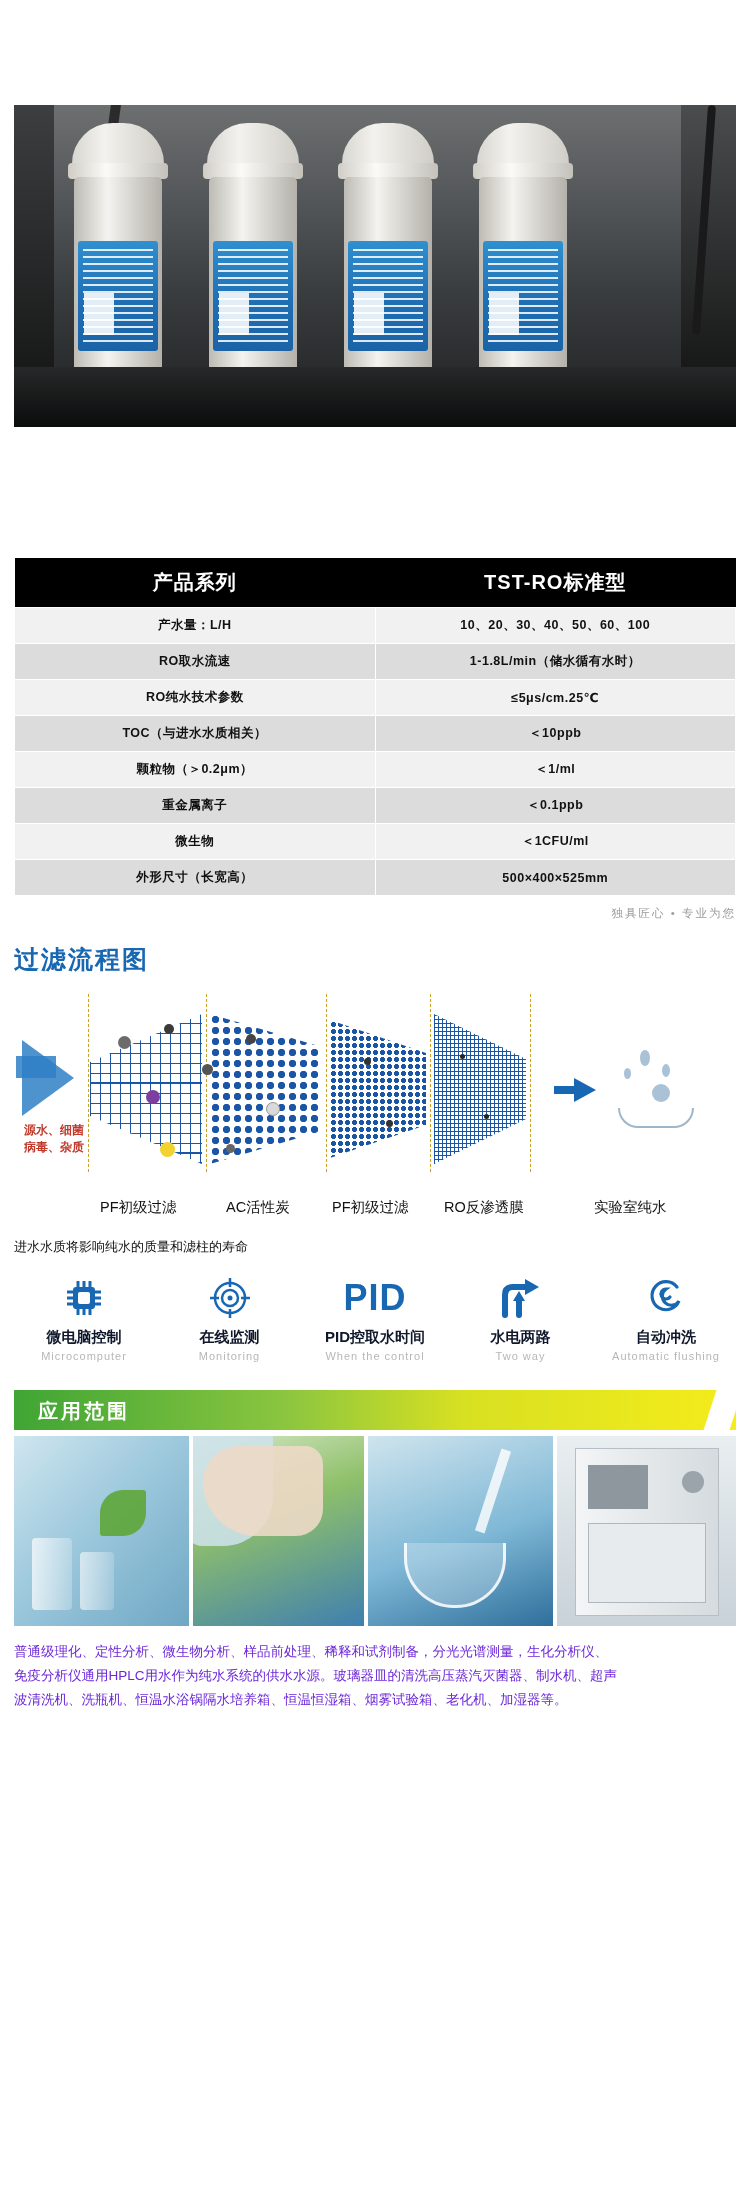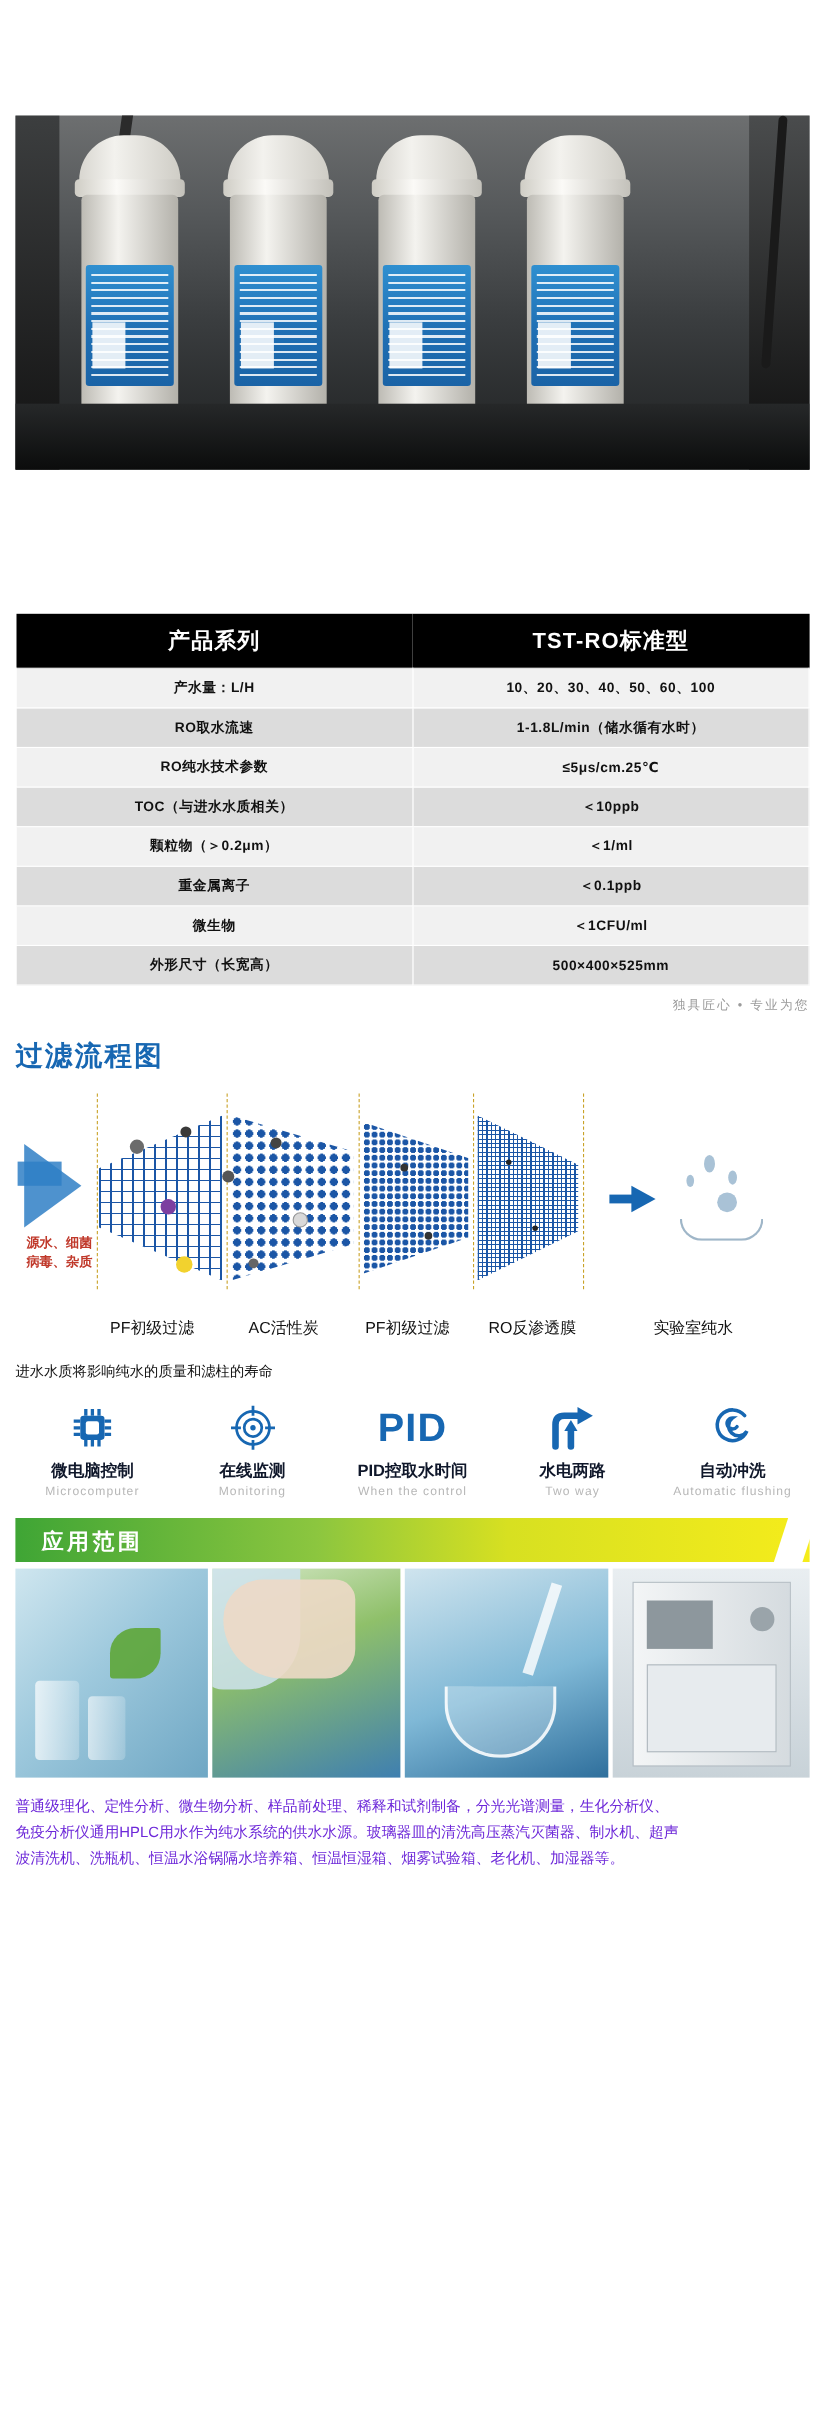--- a/index.html
+++ b/index.html
@@ -67,21 +67,21 @@
 
   
   .features{width:722px;margin:18px auto 0;display:flex;justify-content:space-between;align-items:flex-start;}
   .feature{width:140px;text-align:center;color:#1767b2;}
   .feature .ic{height:48px;display:flex;align-items:center;justify-content:center;}
   .feature .t1{font-size:15px;font-weight:bold;margin-top:6px;color:#0f172a;}
   .feature .t2{font-size:11px;color:#b7b7b7;letter-spacing:1px;margin-top:3px;}
   .pid{font-size:36px;font-weight:bold;color:#1767b2;letter-spacing:1px;line-height:46px;}
 
   
-  .app-banner{width:722px;height:40px;margin:18px auto 0;position:relative;
+  .app-banner{width:722px;height:40px;margin:28px auto 0;position:relative;
       background:linear-gradient(90deg,#3fa535 0%,#8cc63f 38%,#d7e021 62%,#f5ec1b 100%);}
   .app-banner .txt{position:absolute;left:24px;top:8px;color:#fff;font-size:20px;font-weight:bold;letter-spacing:3px;}
   .app-banner .chev{position:absolute;right:0;top:0;width:26px;height:100%;background:#fff;transform:skewX(-18deg);}
 
   .app-imgs{width:722px;margin:6px auto 0;display:flex;gap:4px;}
   .app-imgs .cell{height:190px;position:relative;overflow:hidden;}
   .cell.c1{width:176px;background:linear-gradient(135deg,#cfe6ef,#9ec9dd 45%,#6fa7c4);}
   .cell.c1 .glass{position:absolute;left:18px;bottom:16px;width:40px;height:72px;background:linear-gradient(90deg,rgba(255,255,255,.7),rgba(255,255,255,.25));border-radius:4px;}
   .cell.c1 .glass2{position:absolute;left:66px;bottom:16px;width:34px;height:58px;background:linear-gradient(90deg,rgba(255,255,255,.6),rgba(255,255,255,.2));border-radius:4px;}
   .cell.c1 .leaf{position:absolute;left:86px;top:54px;width:46px;height:46px;background:#5aa52e;border-radius:50% 6% 50% 6%;opacity:.85;}

